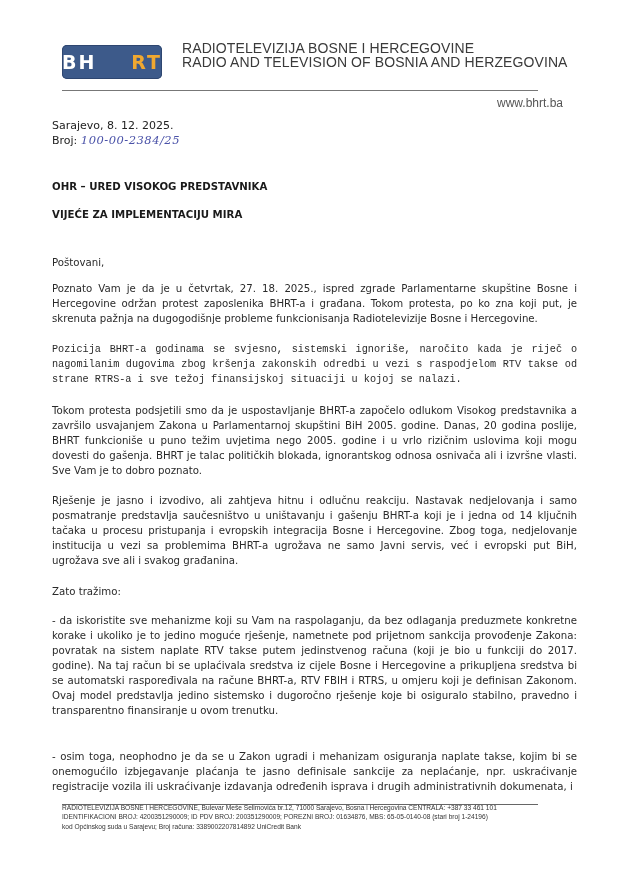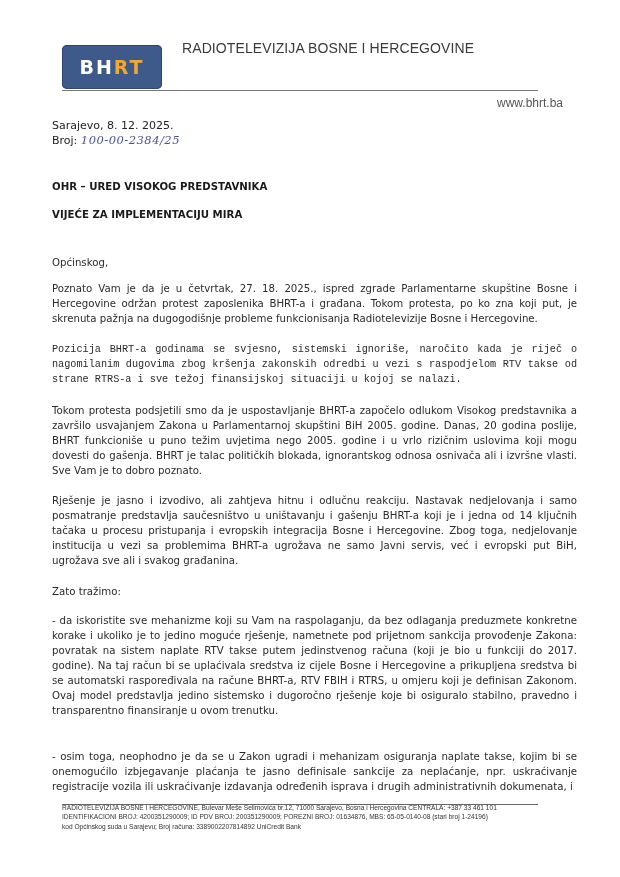--- a/index.html
+++ b/index.html
@@ -1,21 +1,21 @@
 <!DOCTYPE html>
 <html><head>
 <meta charset="utf-8">
 <style>
   * { margin: 0; padding: 0; box-sizing: border-box; }
   html, body { width: 620px; height: 877px; background: #ffffff; overflow: hidden; }
   body { font-family: "Liberation Sans", sans-serif; color: #1a1a1a; position: relative; }
 
   .header { position: absolute; left: 62px; top: 42px; width: 520px; height: 44px; }
-  .logo { position: absolute; left: 0; top: 3px; width: 100px; height: 44px; background: #3d5a8a;
-          border-radius: 5px; display: flex; align-items: center; justify-content: center;
+  .logo { position: absolute; left: 0; top: 3px; width: 100px; height: 34px; background: #3d5a8a;
+          border-radius: 5px; display: flex; align-items: center; justify-content: space-between;
           box-shadow: inset 0 0 0 1px #2e4670; }
   .logo span { font-family: "DejaVu Sans", sans-serif; font-weight: bold; font-size: 19px; letter-spacing: 2px; }
   .logo .w { color: #ffffff; }
   .logo .o { color: #f0a830; }
   .org { position: absolute; left: 120px; top: 0; font-size: 14px; line-height: 13.5px; color: #3a3a3a; letter-spacing: 0.1px; }
   .header-rule { position: absolute; left: 62px; top: 90px; width: 476px; height: 1px; background: #777; }
   .website { position: absolute; left: 497px; top: 96px; font-size: 12px; color: #555; }
 
   .meta { position: absolute; left: 52px; top: 118px; font-family: "DejaVu Sans", sans-serif; font-size: 11px; line-height: 15px; color: #222; }
   .handwritten { font-family: "DejaVu Serif", serif; font-style: italic; color: #4a52a8; font-size: 11.5px; letter-spacing: 0.5px; }
@@ -31,38 +31,39 @@
 </head>
 <body>
 
 <div class="header">
   <div class="logo">
     <span class="w">BH</span>
       <span class="o">RT</span>
   </div>
   <div class="org">
     <div>RADIOTELEVIZIJA BOSNE I HERCEGOVINE</div>
+    <div>RADIO AND TELEVISION OF BOSNIA AND HERZEGOVINA</div>
   </div>
 </div>
 <div class="header-rule"></div>
 <div class="website">www.bhrt.ba</div>
 
 <div class="meta">
   <div>Sarajevo, 8. 12. 2025.</div>
   <div>
     <span>Broj:</span>
     <span class="handwritten">100-00-2384/25</span>
   </div>
 </div>
 
 <div class="recipient" style="top:181px;">OHR – URED VISOKOG PREDSTAVNIKA</div>
 <div class="recipient" style="top:209px;">VIJEĆE ZA IMPLEMENTACIJU MIRA</div>
 
 <div class="body-text" style="top:255px;">
-  <p>Općinskog,</p>
+  <p>Poštovani,</p>
 </div>
 
 <div class="body-text" style="top:281px;">
   <p>Poznato Vam je da je u četvrtak, 27. 18. 2025., ispred zgrade Parlamentarne skupštine Bosne i Hercegovine održan protest zaposlenika BHRT-a  i građana. Tokom protesta, po ko zna koji put, je skrenuta pažnja na dugogodišnje probleme funkcionisanja Radiotelevizije Bosne i Hercegovine.</p>
 </div>
 
 <div class="body-text" style="top:342px;font-family:Liberation Mono, monospace;">
   <p>Pozicija BHRT-a godinama se svjesno, sistemski ignoriše, naročito kada je riječ o nagomilanim dugovima zbog kršenja zakonskih odredbi u vezi s raspodjelom RTV takse od strane RTRS-a i sve težoj finansijskoj situaciji u kojoj se nalazi.</p>
 </div>
 

